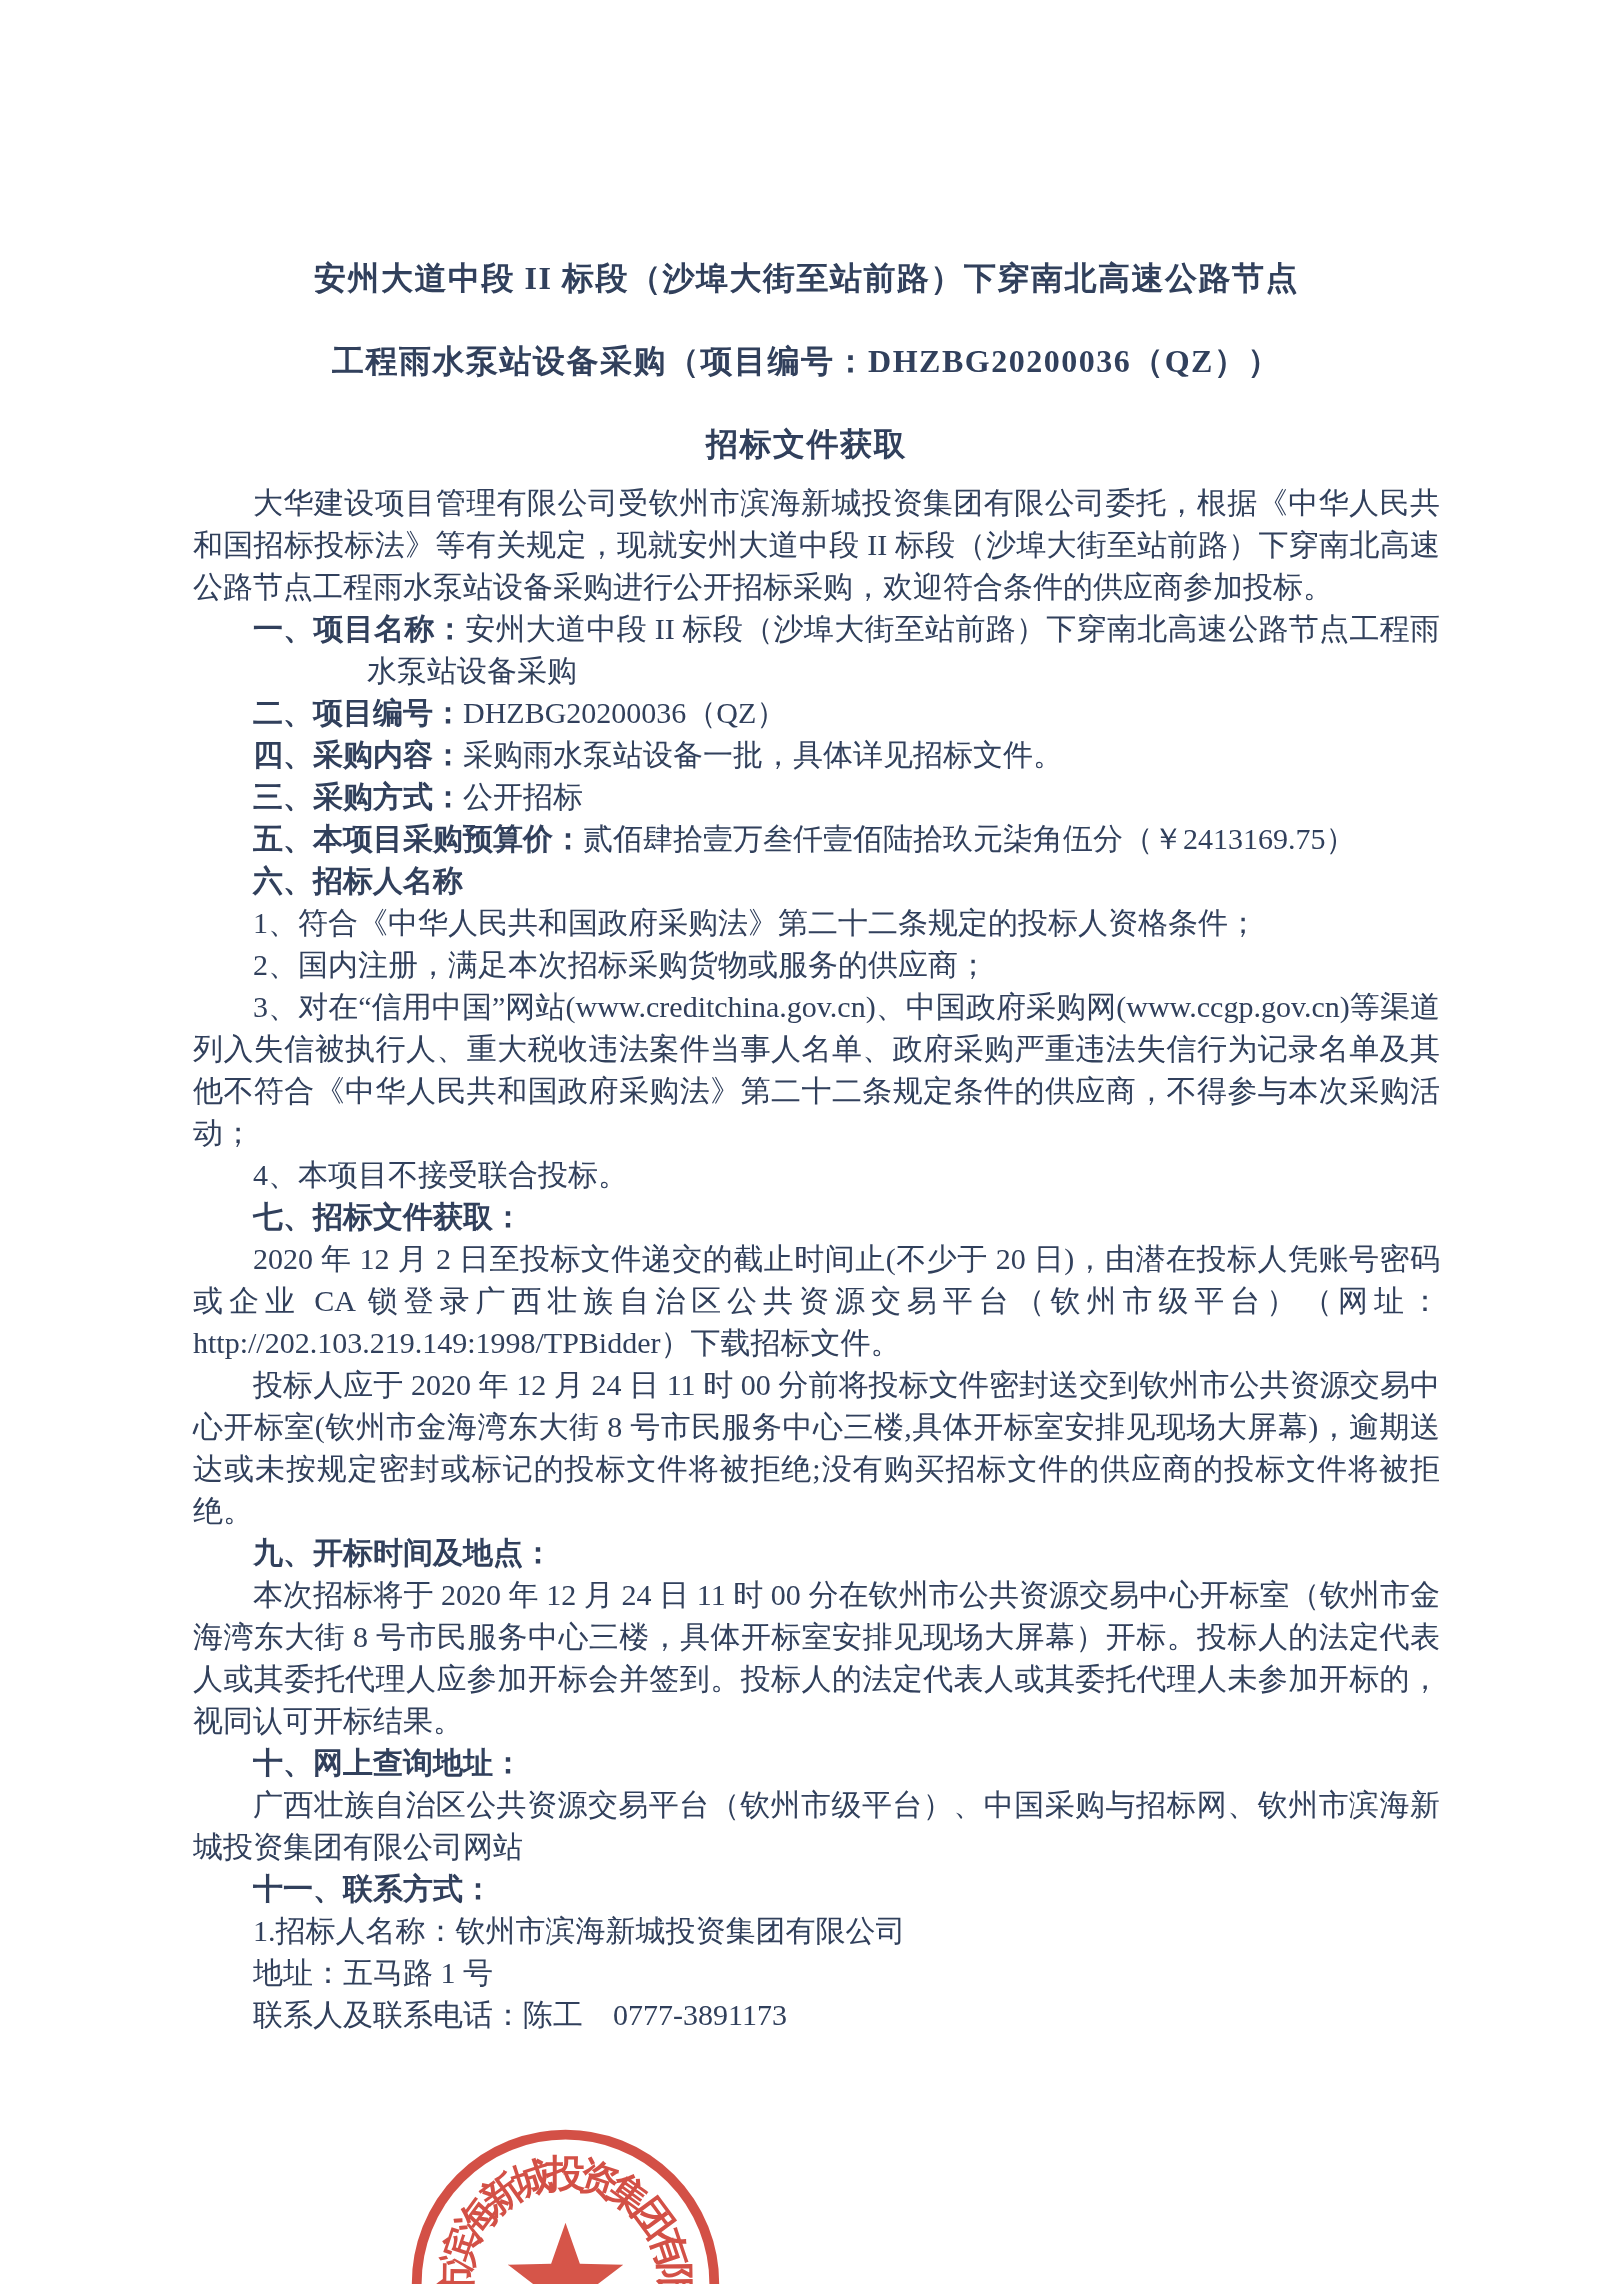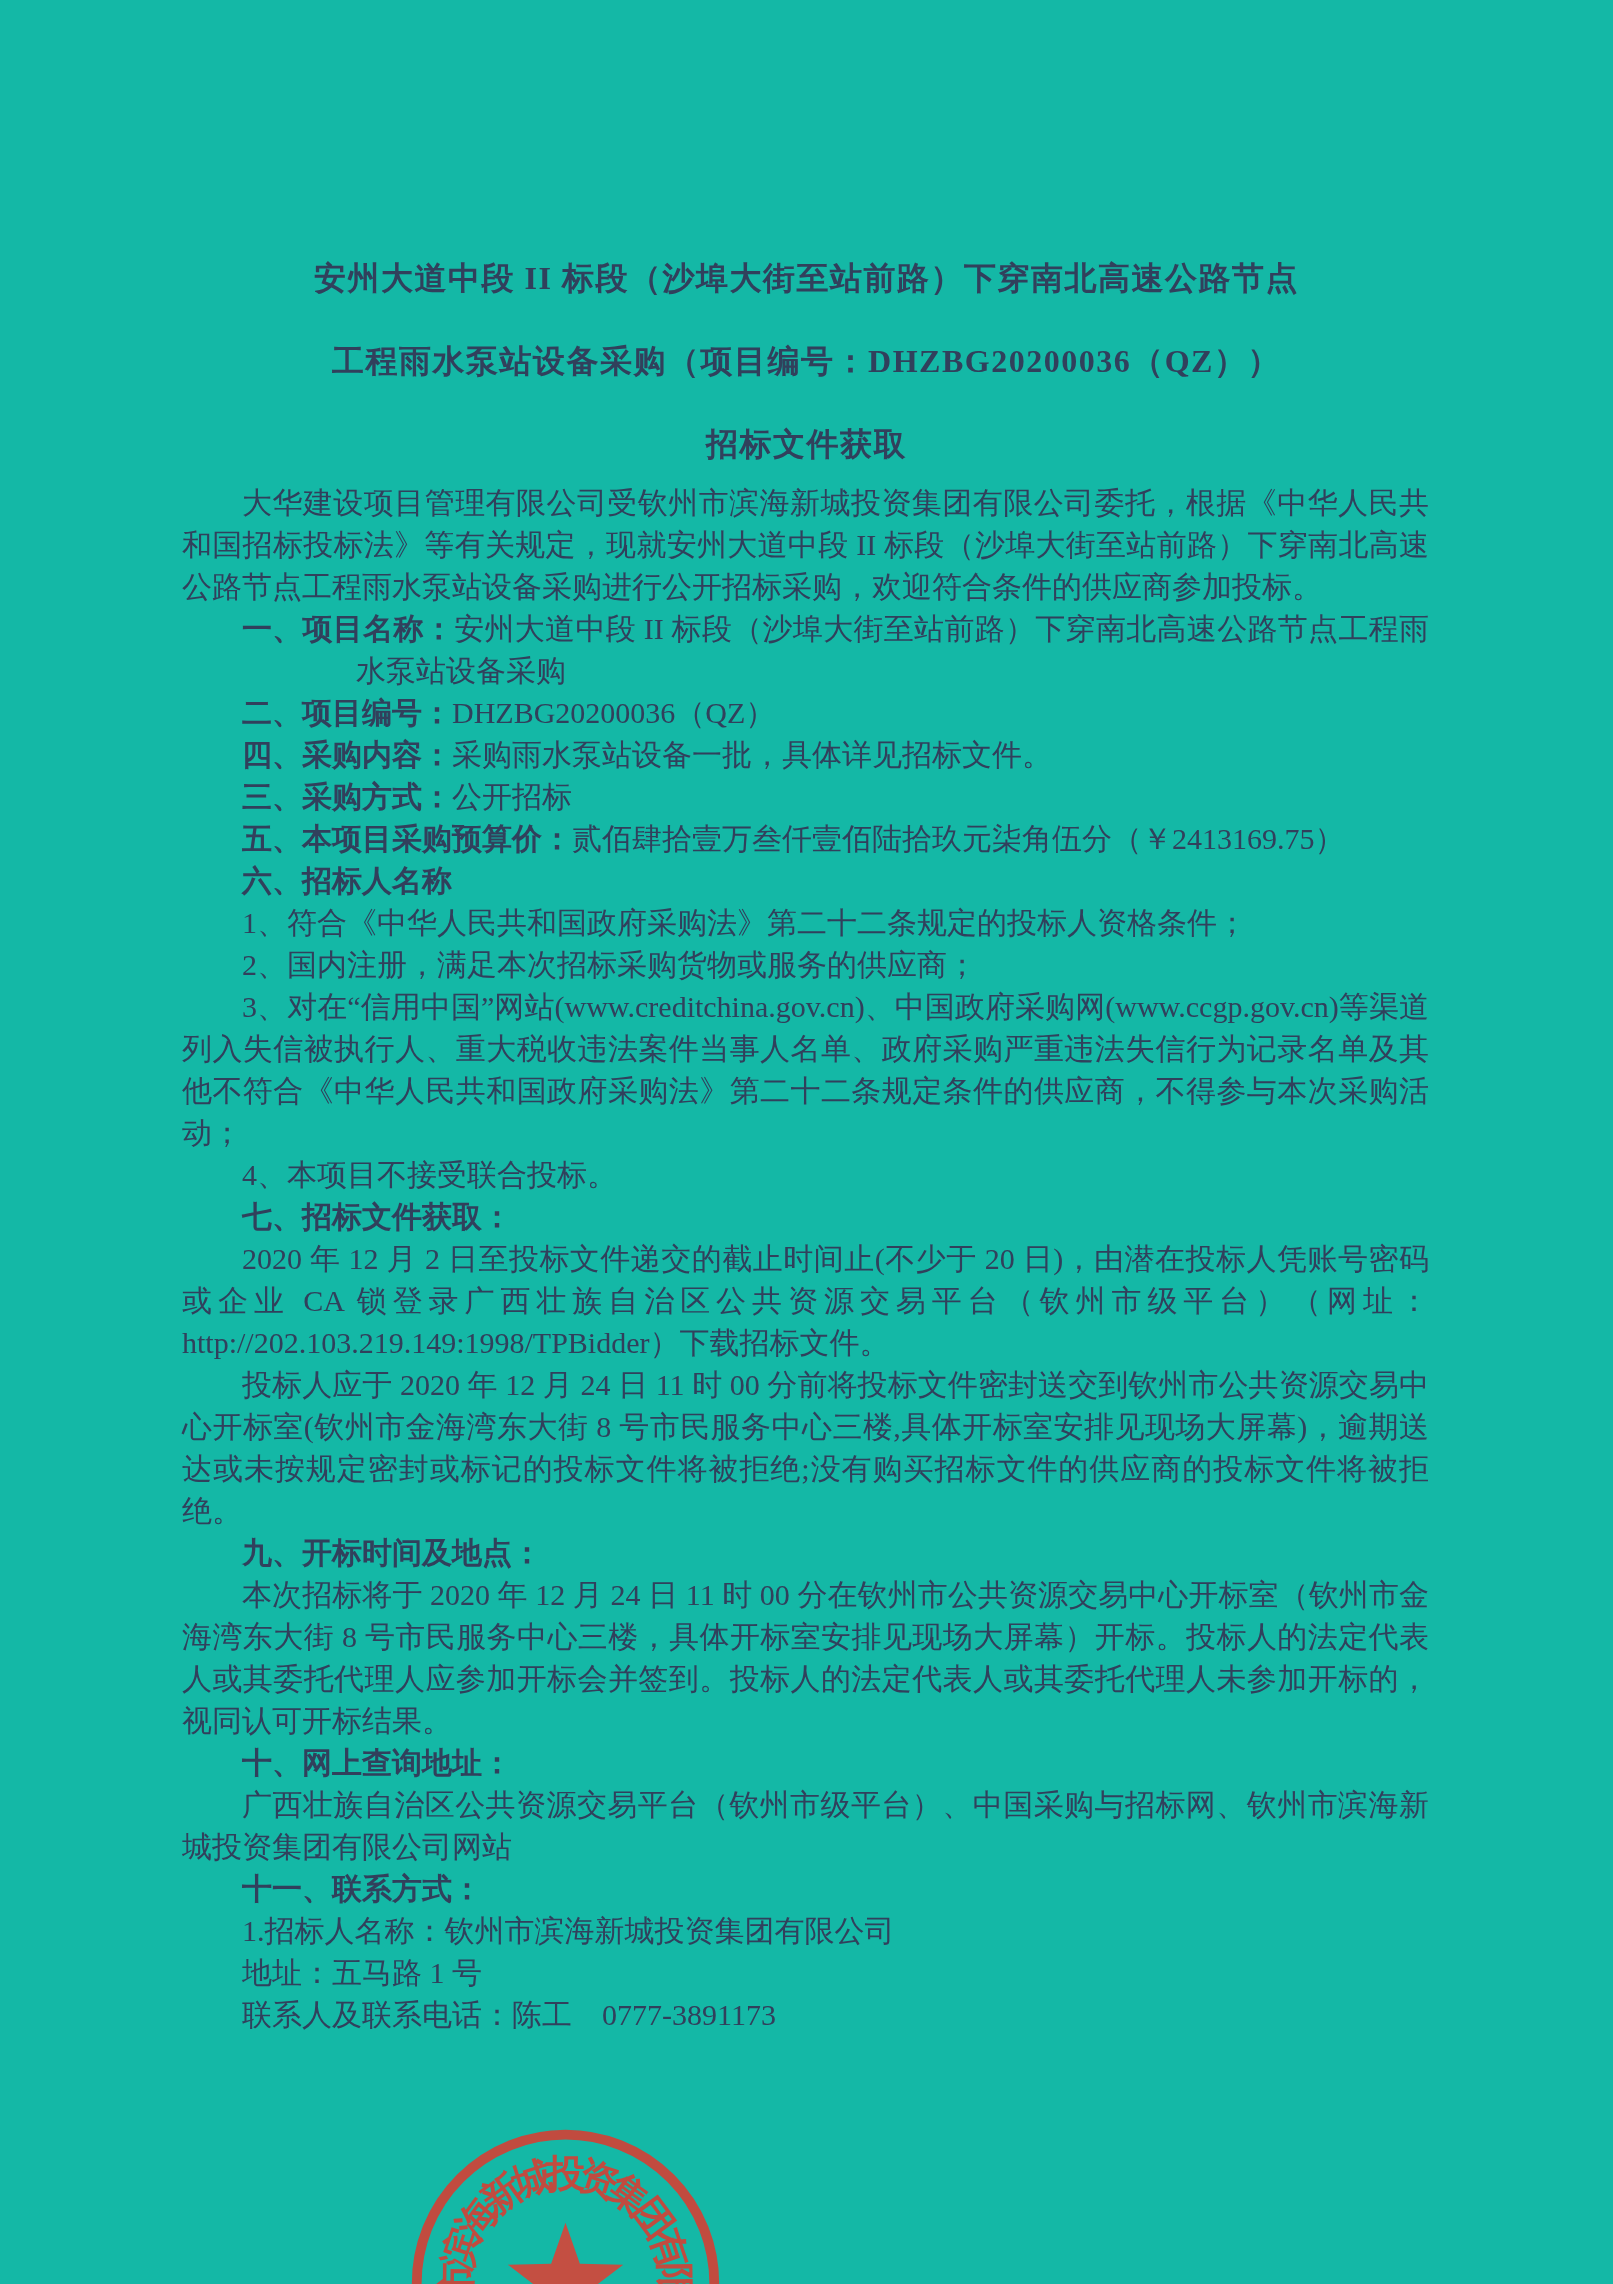--- a/index.html
+++ b/index.html
@@ -1,36 +1,36 @@
 <!DOCTYPE html>
 <html><head>
 <meta charset="utf-8">
 <style>
   html,body { margin:0; padding:0; background:#e9e9e9; }
   .page {
     position:relative;
     width:1613px; height:2285px;
     margin:0 auto;
-    background:#14b8a6;
+    background:#ffffff;
     overflow:hidden;
     font-family:"Liberation Serif","DejaVu Serif",serif;
     color:#31405c;
   }
   .doc-title {
     position:absolute;
     top:257px; left:118px; right:118px;
     text-align:center;
     font-weight:bold;
     font-size:32px;
     letter-spacing:1.5px;
   }
   .t-line { line-height:43px; margin-bottom:40px; white-space:nowrap; }
   .doc-body {
     position:absolute;
-    top:482px; left:182px;
+    top:482px; left:193px;
     width:1247px;
     font-size:30px;
     line-height:42px;
     text-align:justify;
     text-justify:inter-ideograph;
   }
   .para { text-indent:2em; margin:0; }
   .para.hang { text-indent:-3.8em; padding-left:5.8em; }
   .para b { font-weight:bold; }
   .stamp {

